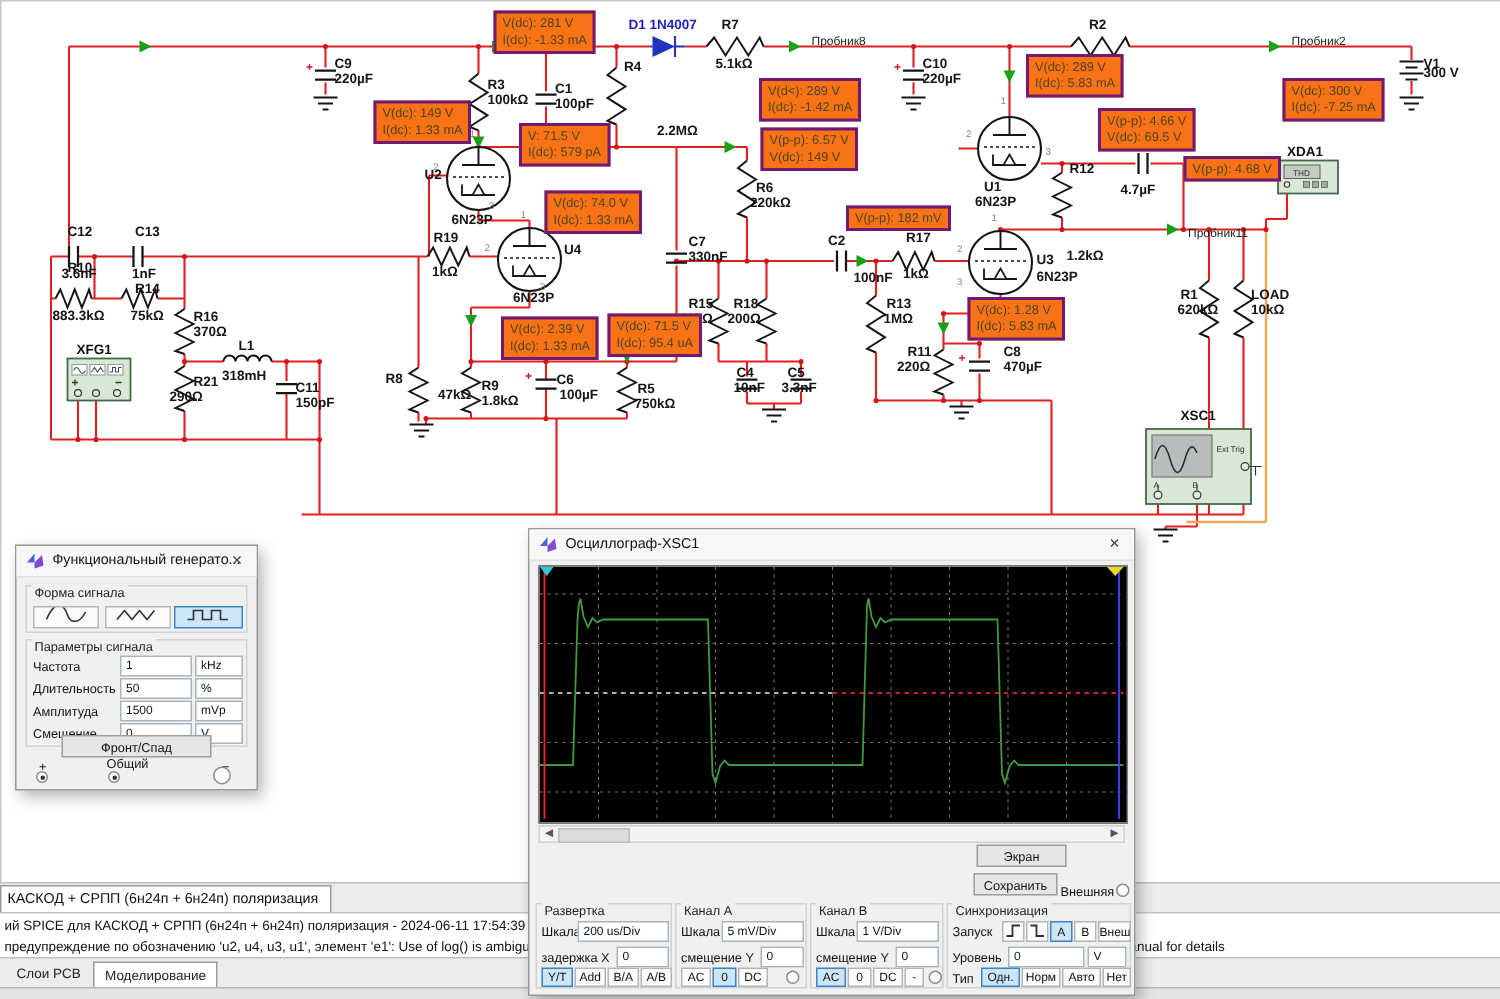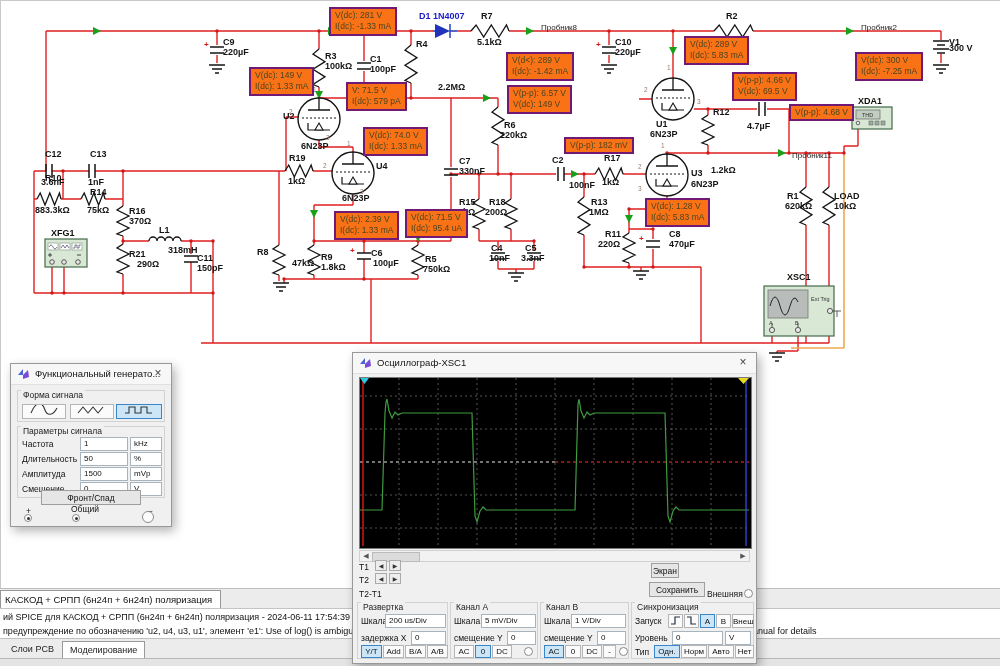--- a/index.html
+++ b/index.html
@@ -337,23 +337,23 @@
         <span class="slabel" style="left: 44px; top: 172px;">R10</span>
         <span class="slabel" style="left: 34px; top: 204px;">883.3kΩ</span>
         <span class="slabel" style="left: 89px; top: 148px;">C13</span>
         <span class="slabel" style="left: 87px; top: 176px;">1nF</span>
         <span class="slabel" style="left: 89px; top: 186px;">R14</span>
         <span class="slabel" style="left: 86px; top: 204px;">75kΩ</span>
         <span class="slabel" style="left: 128px; top: 205px;">R16</span>
         <span class="slabel" style="left: 128px; top: 215px;">370Ω</span>
         <span class="slabel inst" style="left: 50px; top: 227px;">XFG1</span>
         <span class="slabel" style="left: 158px; top: 224px;">L1</span>
-        <span class="slabel" style="left: 147px; top: 244px; margin-left: 20px;">318mH</span>
+        <span class="slabel" style="left: 147px; top: 244px;">318mH</span>
         <span class="slabel" style="left: 128px; top: 248px;">R21</span>
-        <span class="slabel" style="left: 136px; top: 258px;">290Ω</span>
+        <span class="slabel" style="left: 112px; top: 258px;">290Ω</span>
         <span class="slabel" style="left: 196px; top: 252px;">C11</span>
         <span class="slabel" style="left: 196px; top: 262px;">150pF</span>
         <span class="slabel" style="left: 256px; top: 246px;">R8</span>
         <span class="slabel" style="left: 243px; top: 257px; margin-left: 48px;">47kΩ</span>
         <span class="slabel" style="left: 320px; top: 251px;">R9</span>
         <span class="slabel" style="left: 320px; top: 261px;">1.8kΩ</span>
         <span class="slabel" style="left: 370px; top: 247px;">C6</span>
         <span class="slabel" style="left: 372px; top: 257px;">100µF</span>
         <span class="slabel" style="left: 424px; top: 253px;">R5</span>
         <span class="slabel" style="left: 422px; top: 263px;">750kΩ</span>
@@ -531,30 +531,21 @@
         <polygon points="378,0 389,0 383.5,6" fill="#e8d820"></polygon>
       </svg>
     </div>
 
     <div id="scope-scroll">
       <span class="sar" style="left:0;">◀</span>
       <div class="thumb"></div>
       <span class="sar" style="right:0;">▶</span>
     </div>
 
-    <div style="position:absolute;left:4px;top:206px;width:62px;height:44px;">
-      <span class="lbl" style="left:2px;top:3px;">T1</span>
-      <span class="arrowbtn" style="left:18px;top:1px;">◀</span>
-      <span class="arrowbtn" style="left:32px;top:1px;">▶</span>
-      <span class="lbl" style="left:2px;top:16px;">T2</span>
-      <span class="arrowbtn" style="left:18px;top:14px;">◀</span>
-      <span class="arrowbtn" style="left:32px;top:14px;">▶</span>
-      <span class="lbl" style="left:2px;top:30px;">T2-T1</span>
-    </div>
-    <div class="btn" style="left:298px;top:210px;width:28px;height:15px;line-height:14px;">Экран</div>
+    <div class="btn" style="left:298px;top:210px;width:60px;height:15px;line-height:14px;">Экран</div>
     <div class="btn" style="left:296px;top:229px;width:56px;height:15px;line-height:14px;">Сохранить</div>
     <span class="lbl" style="left:354px;top:236px;">Внешняя</span>
     <div class="radio" style="left:391px;top:236px;width:9px;height:9px;"></div>
 
     <div class="grp" style="left:4px;top:249px;width:91px;height:57px;">
       <span class="gt">Развертка</span>
       <span class="lbl" style="left:3px;top:13px;">Шкала</span>
       <div class="fld" style="left:27px;top:11px;width:61px;height:14px;">200 us/Div</div>
       <span class="lbl" style="left:3px;top:30px;">задержка X</span>
       <div class="fld" style="left:53px;top:28px;width:35px;height:14px;">0</div>

